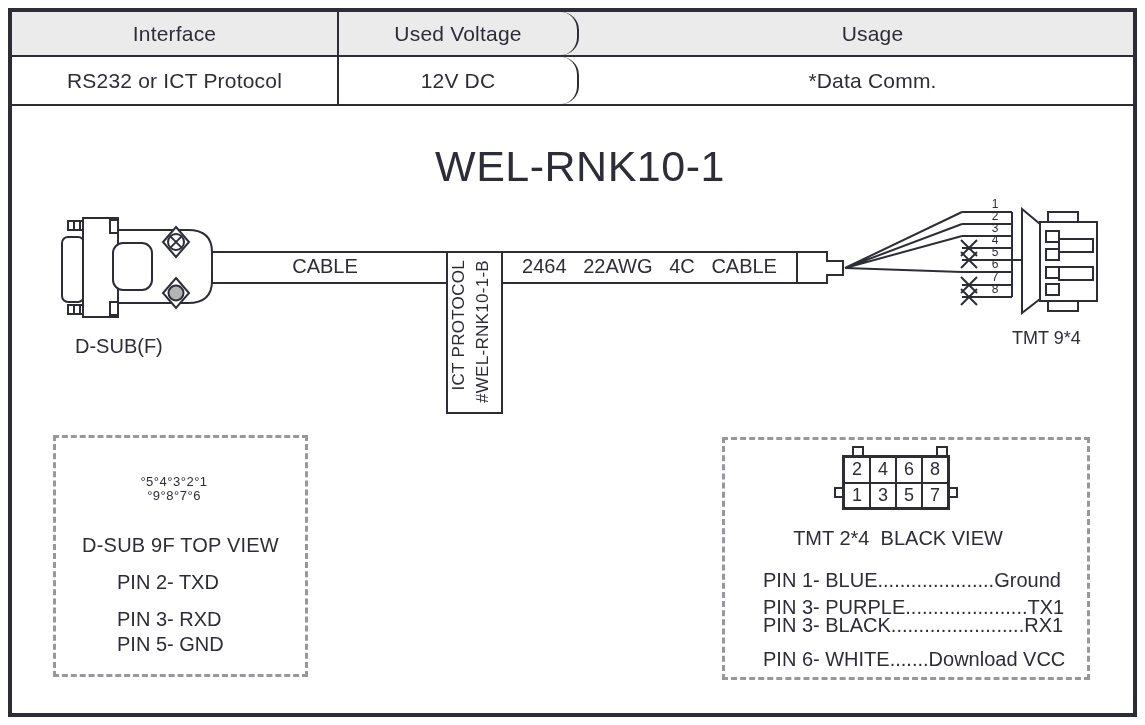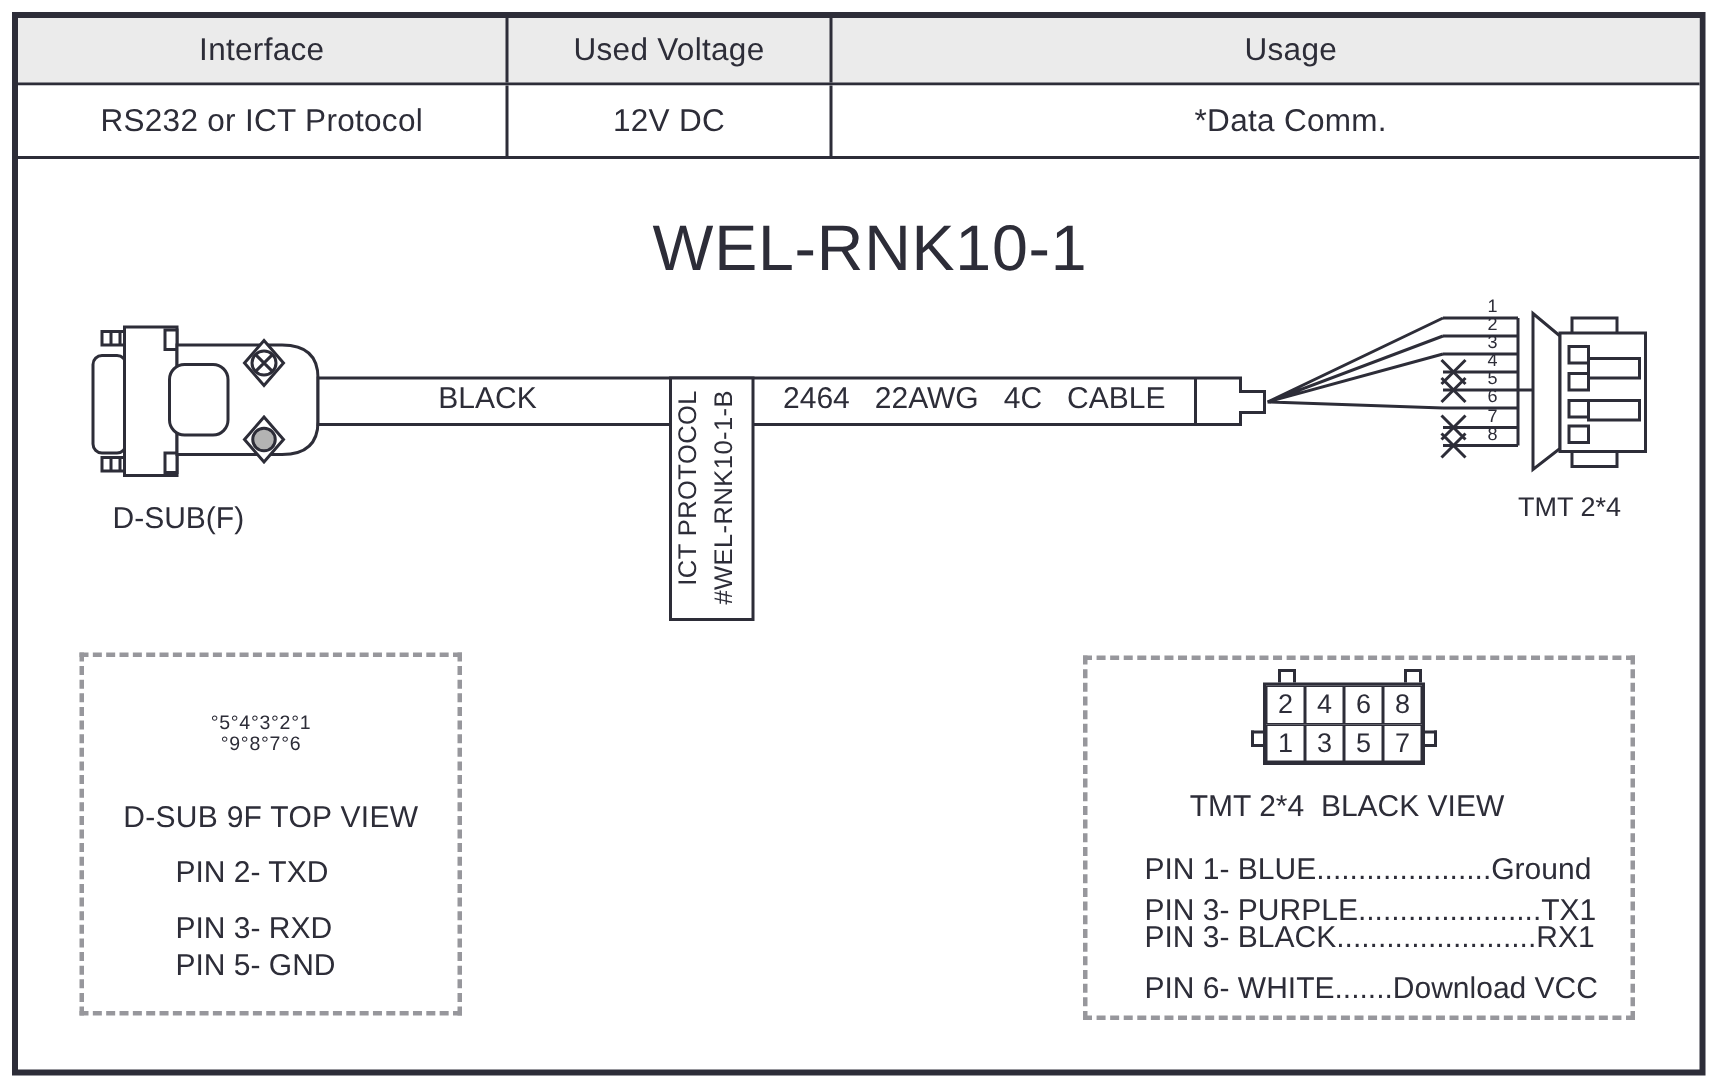--- a/index.html
+++ b/index.html
@@ -16,21 +16,21 @@
 
   
   .frame{position:absolute;left:8px;top:8px;width:1129px;height:709px;border:4px solid var(--line);background:var(--paper);}
 
   
   .trow{position:absolute;display:flex;left:12px;width:1121px;border-bottom:2px solid var(--line);}
   .trow.head{top:12px;height:45px;background:var(--table-header-bg);}
   .trow.vals{top:57px;height:49px;background:#fff;}
   .tcell{display:flex;align-items:center;justify-content:center;font-size:21px;letter-spacing:0.2px;}
   .tcell.c1{width:327px;border-right:2px solid var(--line);}
-  .tcell.c2{width:216px;border-right:2px solid var(--line);}
+  .tcell.c2{width:240px;border-right:2px solid var(--line);border-radius:18px;}
   .tcell.c3{flex:1;padding-left:33px;}
 
   
   .dtitle{position:absolute;left:300px;top:142px;width:560px;text-align:center;font-size:43px;letter-spacing:0.5px;}
 
   
   svg.art{position:absolute;left:0;top:0;pointer-events:none;}
   .ln{fill:none;stroke:var(--line);stroke-width:2;}
   .fw{fill:#fff;stroke:var(--line);stroke-width:2;}
   .fg{fill:var(--screw-fill);stroke:var(--line);stroke-width:2;}
@@ -136,25 +136,25 @@
       <rect class="fw" x="93" y="458" width="159" height="64"></rect>
       <rect class="fw" x="100" y="464" width="145" height="52"></rect>
       <rect class="fw" x="122" y="458" width="98" height="9"></rect>
       <rect class="fw" x="122" y="513" width="98" height="9"></rect>
       <path class="fw" d="M129,473 L218,473 Q222,473 221,477 L214,501 Q213,506 208,506 L139,506 Q134,506 133,501 L126,477 Q125,473 129,473 Z"></path>
       <circle class="ln" cx="111" cy="490" r="7"></circle>
       <circle class="ln" cx="234" cy="490" r="7"></circle>
     </g>
   </svg>
 
-  <div class="lbl lbl-black">BLACK</div>
+  <div class="lbl lbl-black">CABLE</div>
   <div class="lbl lbl-spec">2464   22AWG   4C   CABLE</div>
   <div class="tagtext"><span>ICT PROTOCOL</span><br><span>#WEL-RNK10-1-B</span></div>
   <div class="lbl lbl-dsubf">D-SUB(F)</div>
-  <div class="lbl lbl-tmt24">TMT 2*4</div>
+  <div class="lbl lbl-tmt24">TMT 9*4</div>
 
   <span class="wnum" style="top:198px">1</span>
   <span class="wnum" style="top:210px">2</span>
   <span class="wnum" style="top:222px">3</span>
   <span class="wnum" style="top:234px">4</span>
   <span class="wnum" style="top:246px">5</span>
   <span class="wnum" style="top:258px">6</span>
   <span class="wnum" style="top:271px">7</span>
   <span class="wnum" style="top:283px">8</span>
 

